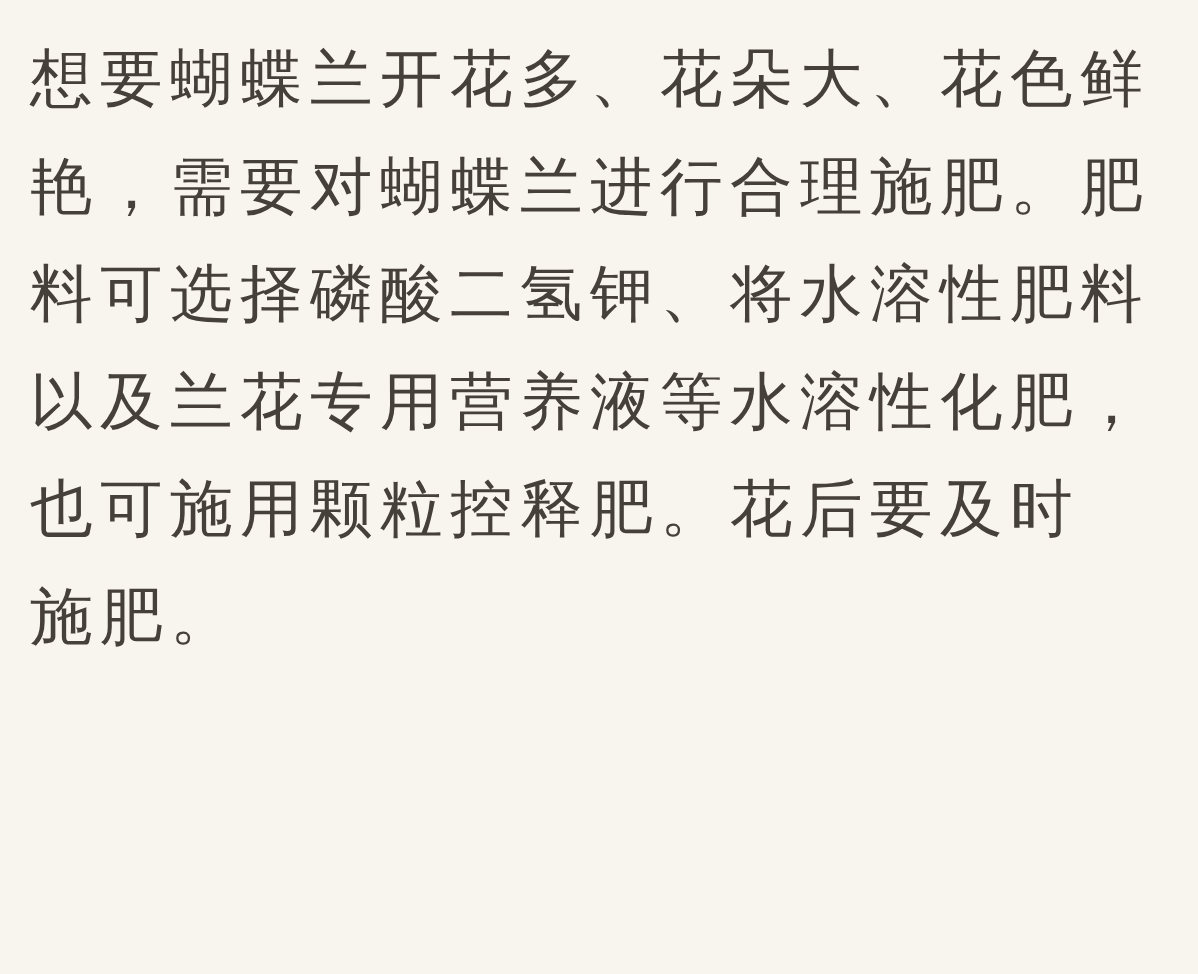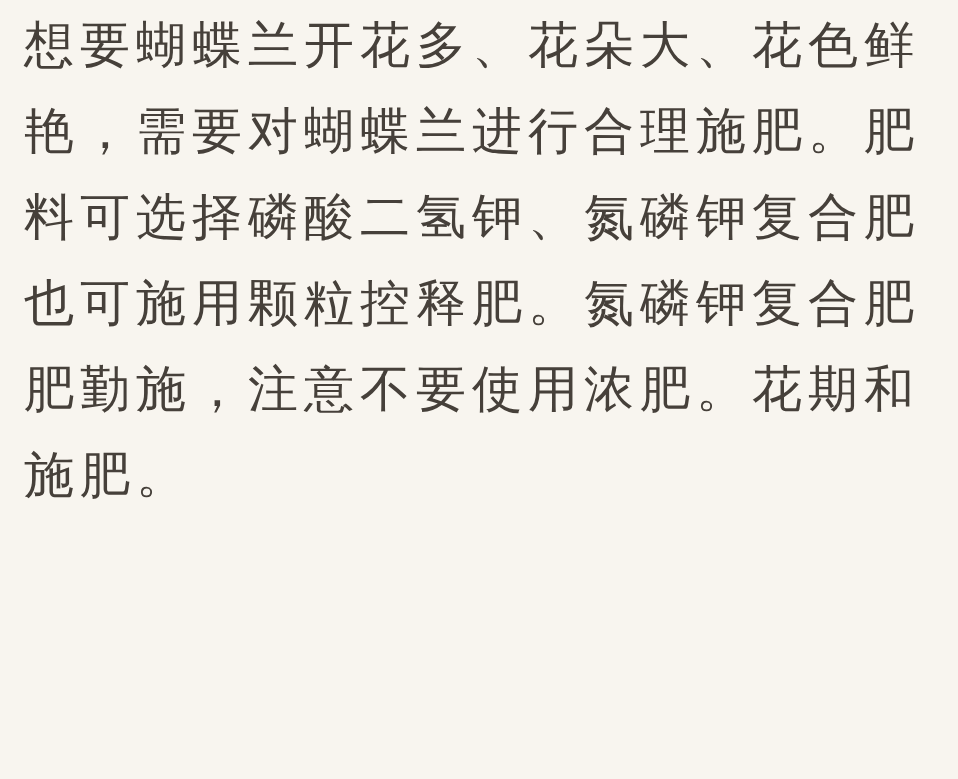--- a/index.html
+++ b/index.html
@@ -10,34 +10,34 @@
     width: 958px;
     height: 779px;
     overflow: hidden;
     background: var(--bg-color, #f8f5ef);
     font-family: "DejaVu Sans", "Liberation Sans", sans-serif;
   }
   .article {
     box-sizing: border-box;
     width: 958px;
     height: 779px;
-    padding: 2px 14px 0 24px;
+    padding: 20px 14px 0 24px;
   }
   .text-line {
     color: var(--text-color, #46403a);
     font-size: 50px;
     font-weight: 500;
     line-height: 86px;
     letter-spacing: 6px;
     white-space: nowrap;
   }
 </style>
 </head>
 <body style="--bg-color: #f8f5ef; --text-color: #46403a;">
 
 <div class="article">
   <div class="text-line">想要蝴蝶兰开花多、花朵大、花色鲜</div>
   <div class="text-line">艳，需要对蝴蝶兰进行合理施肥。肥</div>
-  <div class="text-line">料可选择磷酸二氢钾、氮磷钾复合肥</div>
-  <div class="text-line">也可施用颗粒控释肥。氮磷钾复合肥</div>
-  <div class="text-line">肥勤施，注意不要使用浓肥。花期和</div>
+  <div class="text-line">料可选择磷酸二氢钾、将水溶性肥料</div>
+  <div class="text-line">以及兰花专用营养液等水溶性化肥，</div>
+  <div class="text-line">也可施用颗粒控释肥。花后要及时</div>
   <div class="text-line">施肥。</div>
 </div>
 
 </body></html>

